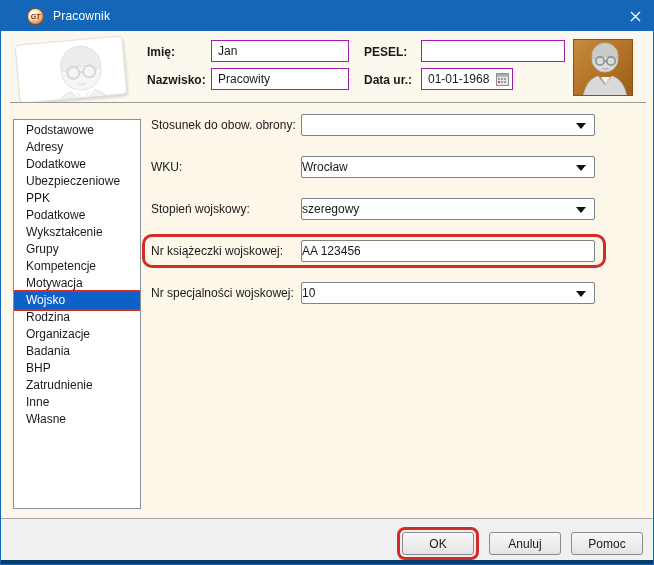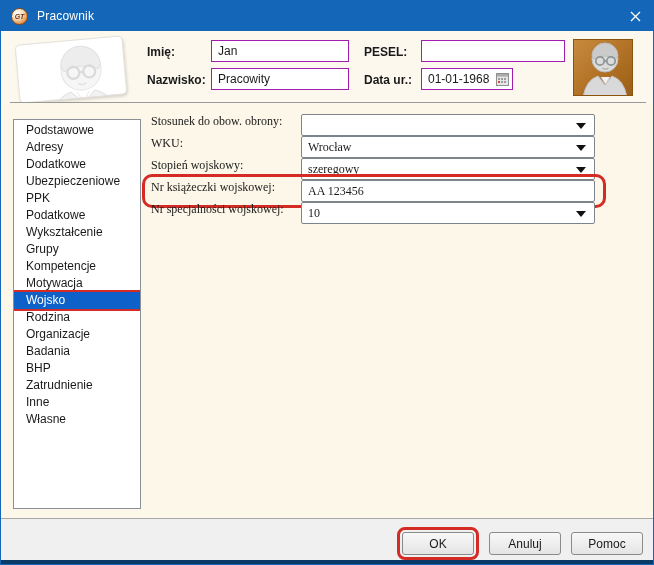--- a/index.html
+++ b/index.html
@@ -3,21 +3,21 @@
 <meta charset="utf-8">
 <style>
   html,body{margin:0;padding:0;background:#D8D8D8;}
   .window{
     position:relative;width:654px;height:565px;box-sizing:border-box;
     font-family:"Liberation Sans",sans-serif;font-size:12px;color:#1a1a1a;
     background:#FCF7E8;border:1px solid #1466B8;overflow:hidden;
   }
   
   .titlebar{position:absolute;left:0;top:0;width:652px;height:30px;background:#1466B8;
-    display:flex;align-items:center;padding-left:10px;box-sizing:border-box;color:#fff;}
+    display:flex;align-items:center;padding-left:26px;box-sizing:border-box;color:#fff;}
   .gt-icon{width:17px;height:17px;border-radius:50%;flex:0 0 17px;margin-right:9px;
     background:radial-gradient(circle at 35% 28%, #ffffff 0%, #F6E2C4 38%, #E8964E 72%, #BC5712 100%);
     border:1px solid #8E4A12;box-sizing:border-box;
     display:flex;align-items:center;justify-content:center;
     font-size:7px;font-weight:bold;font-style:italic;color:#7C2D08;}
   .title{letter-spacing:.2px;}
   .close{position:absolute;right:0;top:0;width:36px;height:30px;display:flex;align-items:center;justify-content:center;}
   
   .header{position:absolute;left:0;top:30px;width:652px;height:72px;background:#FCF8EE;}
   .card{position:absolute;left:16px;top:9px;width:106px;height:57px;background:#fff;
@@ -40,24 +40,24 @@
     border:1px solid #8A540F;box-sizing:border-box;overflow:hidden;}
   .hdivider{position:absolute;left:9px;top:101px;width:636px;height:1px;background:#9A9A9A;}
   
   .main{position:absolute;left:0;top:102px;width:652px;height:416px;background:#FCF7E8;}
   .listbox{position:absolute;left:12px;top:16px;width:128px;height:390px;background:#fff;
     border:1px solid #8A9097;box-sizing:border-box;padding-top:2px;overflow:hidden;}
   .lb-item{height:17px;line-height:17px;padding-left:12px;white-space:nowrap;cursor:default;}
   .lb-item.selected{background:#0D61C9;color:#fff;}
   .lb-item.annotated{outline:2px solid #D42B24;outline-offset:0;}
   .form{position:absolute;left:150px;top:11px;width:444px;}
-  .form-row{position:relative;display:flex;height:22px;margin-bottom:0;font-family:Liberation Serif, serif;}
+  .form-row{position:relative;display:flex;align-items:center;height:22px;margin-bottom:20px;}
   .flabel{flex:0 0 150px;white-space:nowrap;}
   .control{position:relative;flex:1;height:22px;background:#fff;border:1px solid #7E848B;border-radius:2px;
-    box-sizing:border-box;display:flex;align-items:center;padding-left:6px;white-space:nowrap;}
+    box-sizing:border-box;display:flex;align-items:center;padding-left:0;white-space:nowrap;}
   .combo-arrow{position:absolute;right:8px;top:8px;width:0;height:0;
     border-left:5px solid transparent;border-right:5px solid transparent;border-top:6px solid #111;}
   .form-row.annotated::before{content:"";position:absolute;left:-9px;right:-11px;top:-6px;bottom:-6px;
     border:3px solid #D42B24;border-radius:10px;pointer-events:none;}
   
   .footer{position:absolute;left:0;top:517px;width:652px;height:44px;background:#F0F0F0;
     border-top:1px solid #A8A8A8;box-sizing:border-box;}
   .btn{position:absolute;top:13px;width:72px;height:23px;box-sizing:border-box;
     background:linear-gradient(#F8F8F8,#E4E4E4);border:1px solid #8A8A8A;border-radius:3px;
     display:flex;align-items:center;justify-content:center;cursor:pointer;}

